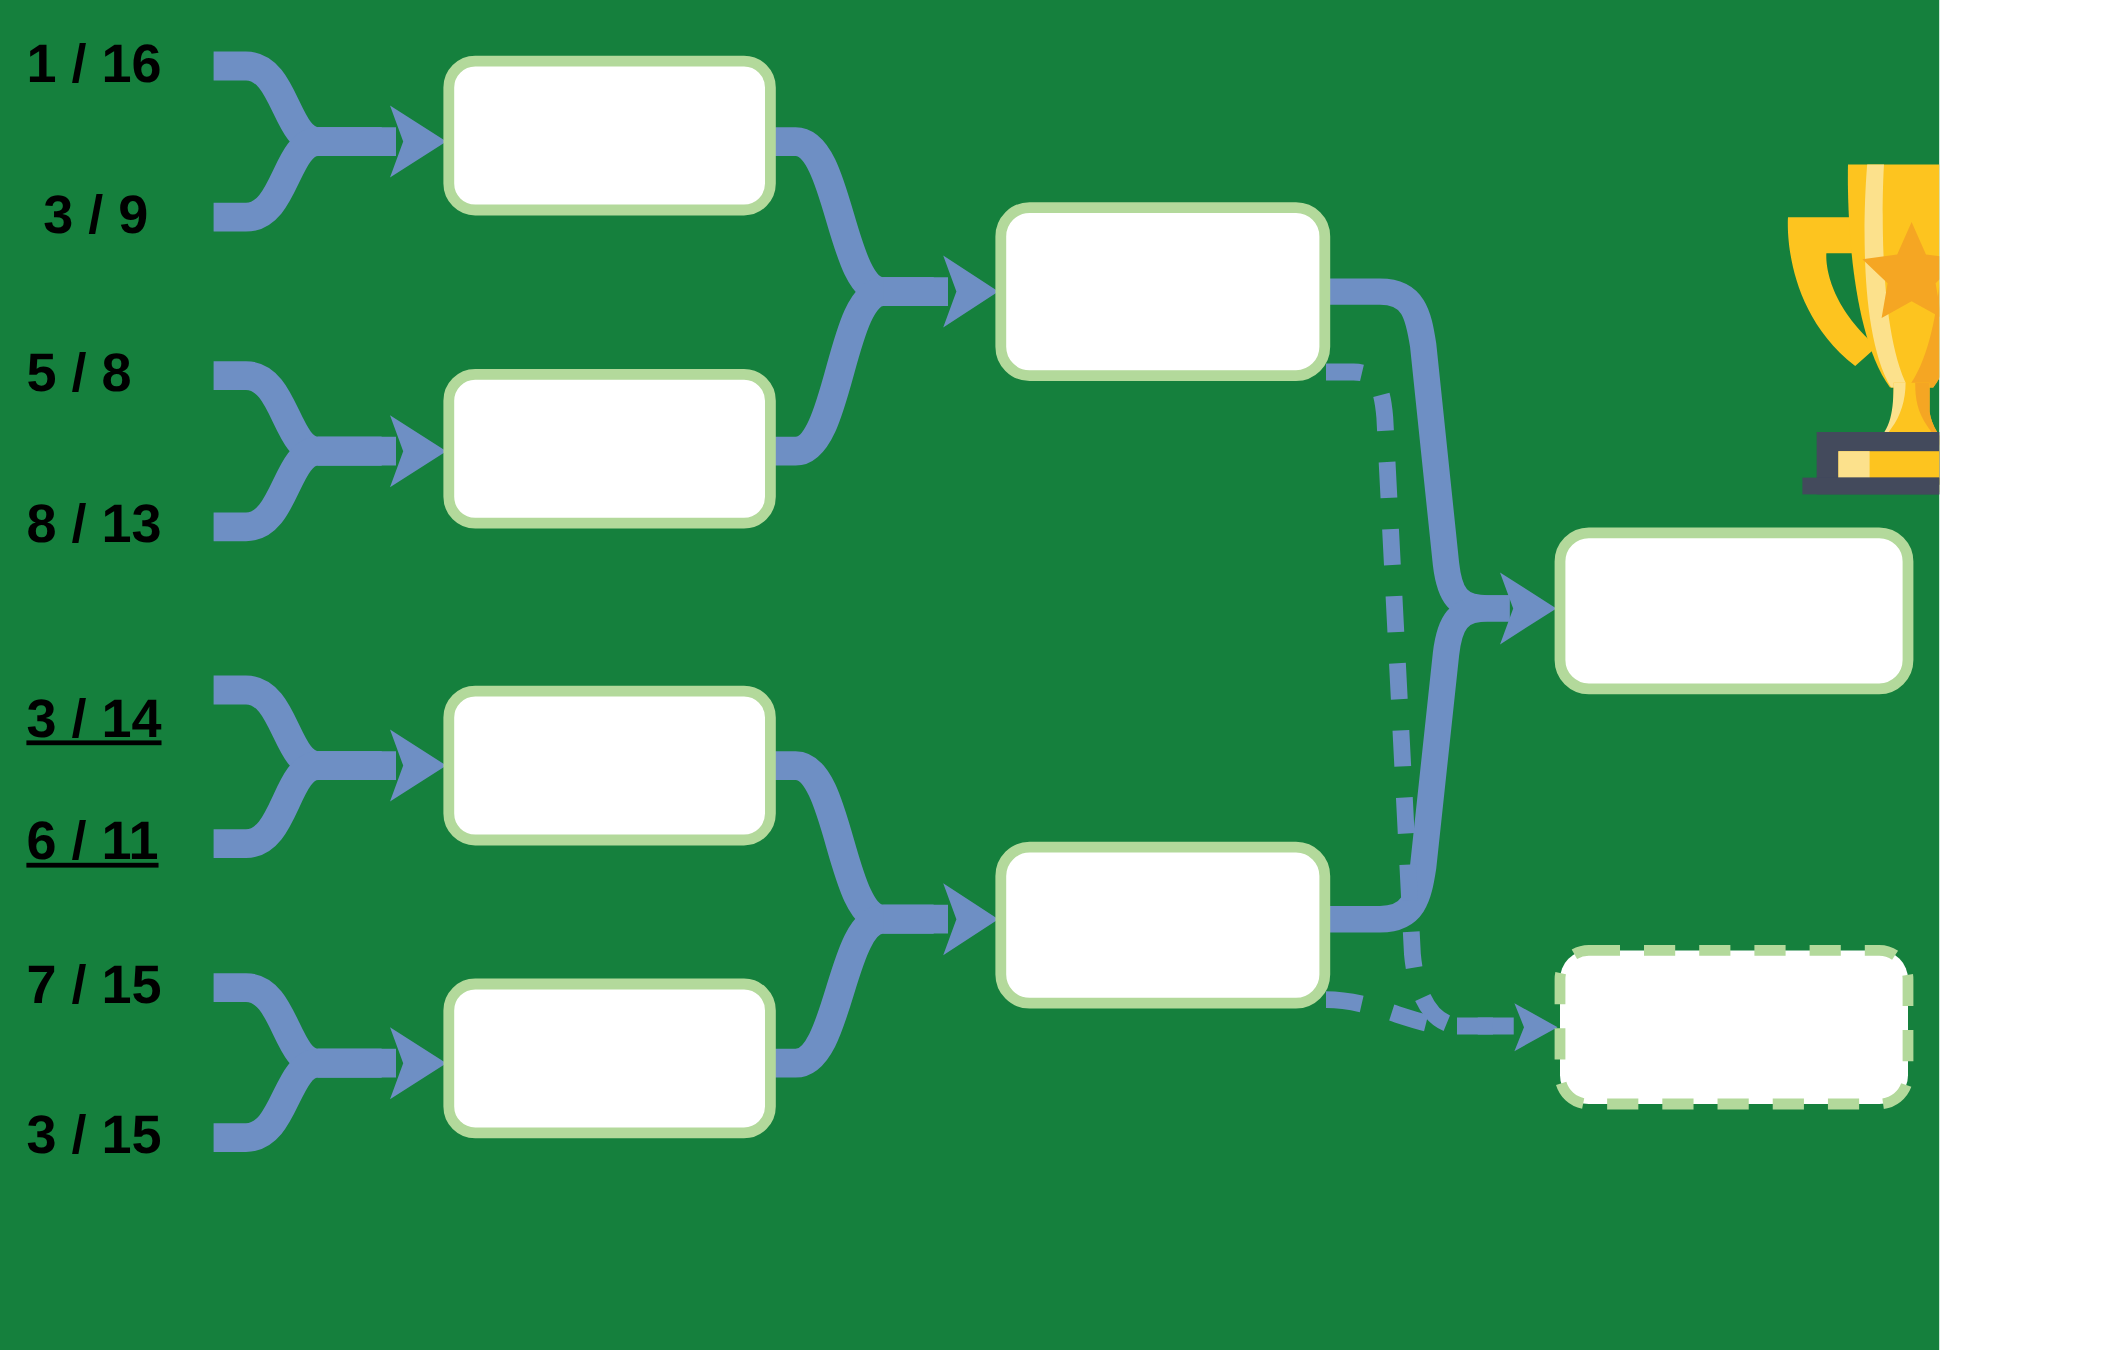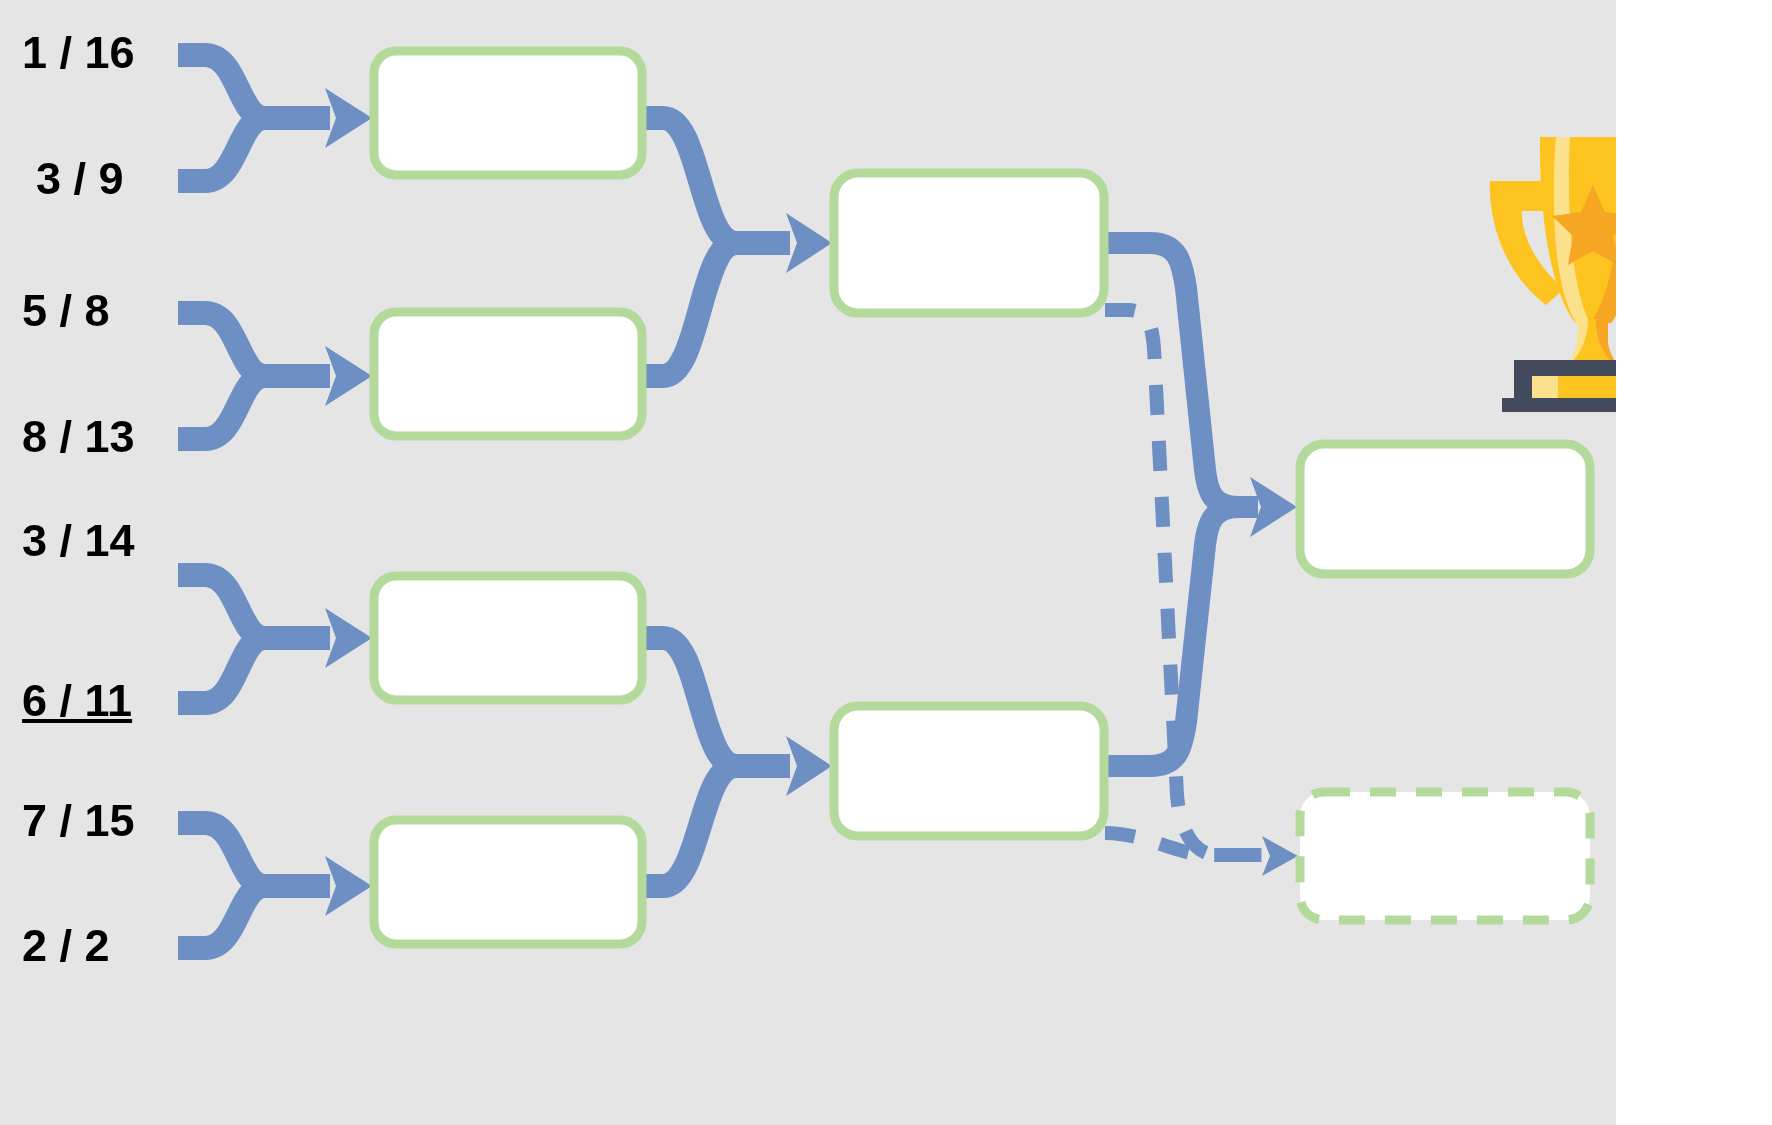--- a/index.html
+++ b/index.html
@@ -7,21 +7,21 @@
     padding: 0;
     background: #ffffff;
   }
   body {
     font-family: "Liberation Sans", sans-serif;
   }
   #bracket-root {
     position: relative;
     width: 1616px;
     height: 1125px;
-    background: #e5e5e5;
+    background: #15803d;
     overflow: hidden;
   }
   #bracket-svg {
     position: absolute;
     left: 0;
     top: 0;
     width: 1772px;
     height: 1125px;
     display: block;
   }
@@ -149,24 +149,24 @@
 
       <rect x="36" y="261" width="160" height="14" fill="#434A5C"></rect>
       <rect x="24" y="261" width="184" height="14" fill="#434A5C"></rect>
     </g>
   </svg>
 
   <div class="seed-label" style="left: 22px; top: 30px;">1 / 16</div>
   <div class="seed-label" style="left: 36px; top: 156px;">3 / 9</div>
   <div class="seed-label" style="left: 22px; top: 288px;">5 / 8</div>
   <div class="seed-label" style="left: 22px; top: 414px;">8 / 13</div>
-  <div class="seed-label" style="left: 22px; top: 518px;">3 / 14</div>
+  <div class="seed-label" style="left: 22px; top: 576px; text-decoration: underline;">3 / 14</div>
   <div class="seed-label" style="left: 22px; top: 678px; text-decoration: underline;">6 / 11</div>
   <div class="seed-label" style="left: 22px; top: 798px;">7 / 15</div>
-  <div class="seed-label" style="left: 22px; top: 923px;">2 / 2</div>
+  <div class="seed-label" style="left: 22px; top: 923px;">3 / 15</div>
 
   <div class="slot-text" style="left:374px; top:51px; width:268px; height:124px;"></div>
   <div class="slot-text" style="left:374px; top:312px; width:268px; height:124px;"></div>
   <div class="slot-text" style="left:374px; top:576px; width:268px; height:124px;"></div>
   <div class="slot-text" style="left:374px; top:820px; width:268px; height:124px;"></div>
 
   <div class="slot-text" style="left:834px; top:173px; width:270px; height:140px;"></div>
   <div class="slot-text" style="left:834px; top:706px; width:270px; height:130px;"></div>
 
   <div class="slot-text" style="left:1300px; top:444px; width:290px; height:130px;"></div>

